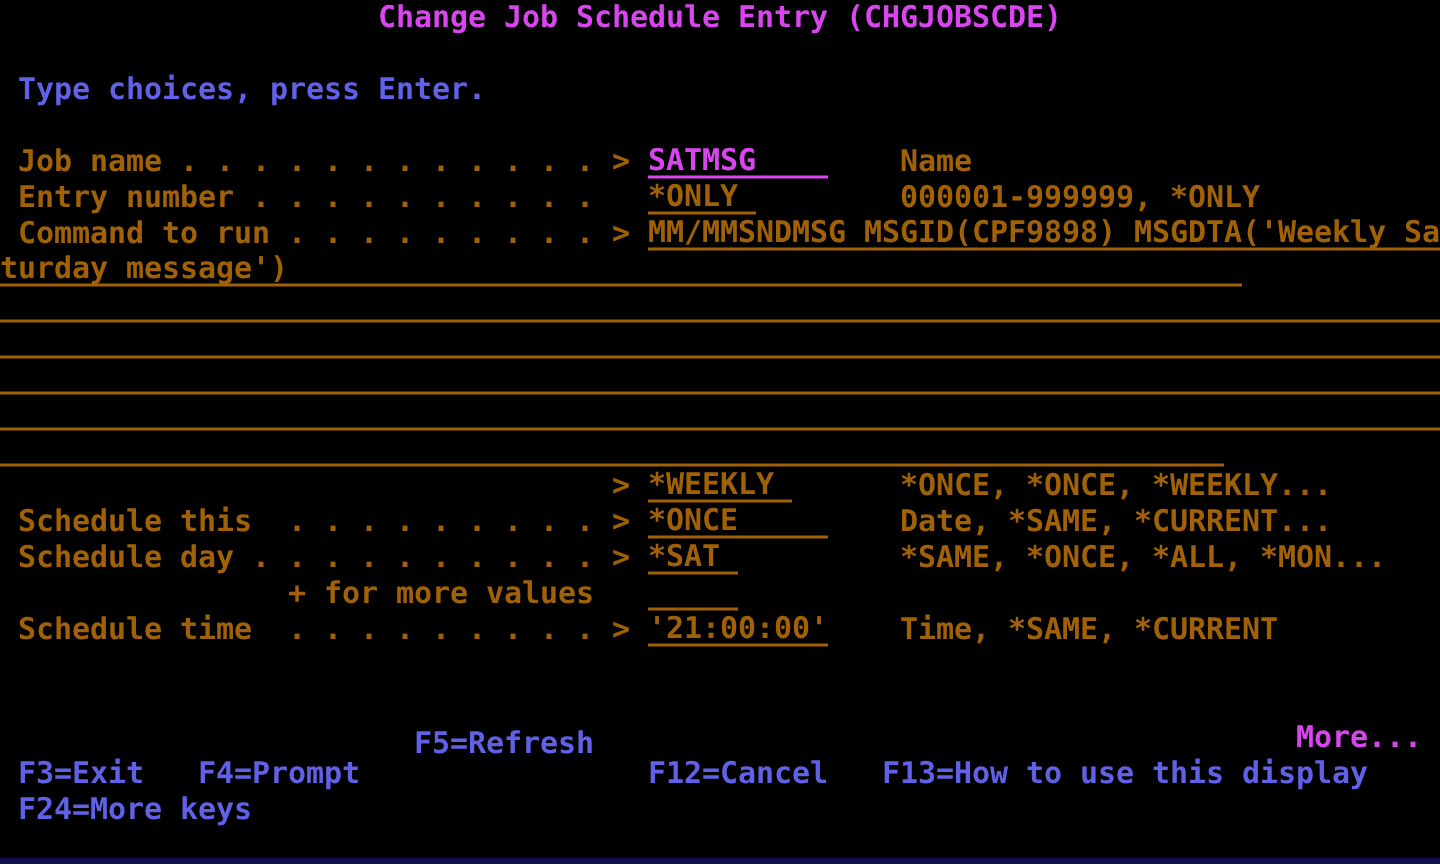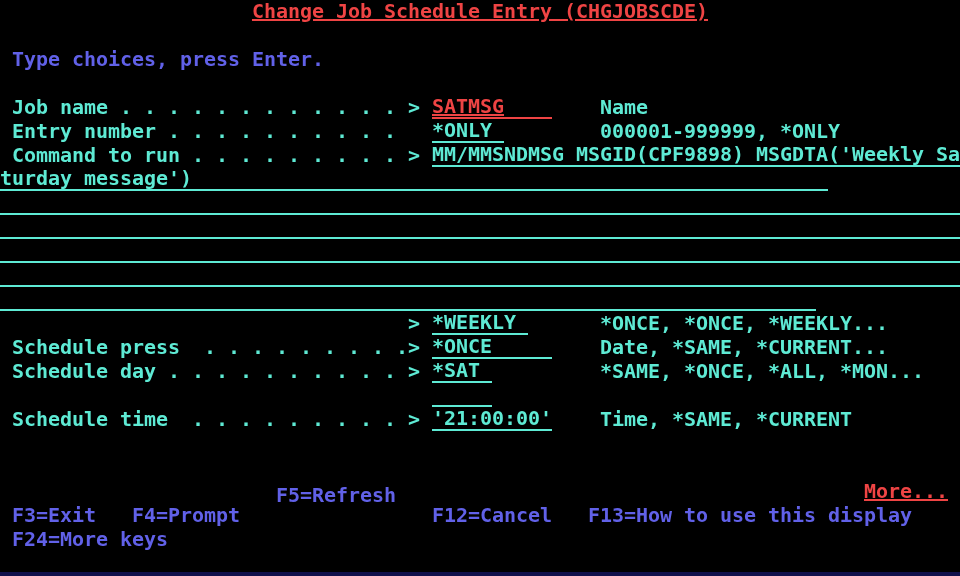--- a/index.html
+++ b/index.html
@@ -1,22 +1,22 @@
 <!DOCTYPE html>
 <html><head>
 <meta charset="utf-8">
 <style>
   html,body { margin:0; padding:0; background:#000; }
   .screen {
     position:relative; width:960px; height:576px; background:#000000;
     font-family:"DejaVu Sans Mono", monospace; font-weight:bold;
     font-size:20px; letter-spacing:-0.04px; overflow:hidden;
   }
-  .t { position:absolute; height:24px; line-height:22px; white-space:pre; color:#5eead4; }
-  .w { color:#ef4444;text-decoration:underline; }
+  .t { position:absolute; height:24px; line-height:22px; white-space:pre; color:#a16207; }
+  .w { color:#d946ef; }
   .b { color:#6161e8; }
   .fld { box-sizing:border-box; height:23px; line-height:21px; border-bottom:2px solid currentColor; }
   .center { left:0; width:960px; text-align:center; }
   .sep { position:absolute; left:0; top:572px; width:960px; height:4px; background:#2323a8; opacity:.45; }
 </style>
 </head>
 <body>
 
 <div class="screen">
 
@@ -42,30 +42,31 @@
   <span class="t fld" style="left:0; top:192px; width:960px"></span>
   <span class="t fld" style="left:0; top:216px; width:960px"></span>
   <span class="t fld" style="left:0; top:240px; width:960px"></span>
   <span class="t fld" style="left:0; top:264px; width:960px"></span>
   <span class="t fld" style="left:0; top:288px; width:816px"></span>
 
   <span class="t" style="left:408px; top:312px">&gt;</span>
   <span class="t fld" style="left:432px; top:312px; width:96px">*WEEKLY</span>
   <span class="t" style="left:600px; top:312px">*ONCE, *ONCE, *WEEKLY...</span>
 
-  <span class="t" style="left:12px; top:336px">Schedule press  . . . . . . . . .</span>
+  <span class="t" style="left:12px; top:336px">Schedule this  . . . . . . . . .</span>
   <span class="t" style="left:408px; top:336px">&gt;</span>
   <span class="t fld" style="left:432px; top:336px; width:120px">*ONCE</span>
   <span class="t" style="left:600px; top:336px">Date, *SAME, *CURRENT...</span>
 
   <span class="t" style="left:12px; top:360px">Schedule day . . . . . . . . . .</span>
   <span class="t" style="left:408px; top:360px">&gt;</span>
   <span class="t fld" style="left:432px; top:360px; width:60px">*SAT</span>
   <span class="t" style="left:600px; top:360px">*SAME, *ONCE, *ALL, *MON...</span>
 
+  <span class="t" style="left:192px; top:384px">+ for more values</span>
   <span class="t fld" style="left:432px; top:384px; width:60px"></span>
 
   <span class="t" style="left:12px; top:408px">Schedule time  . . . . . . . . .</span>
   <span class="t" style="left:408px; top:408px">&gt;</span>
   <span class="t fld" style="left:432px; top:408px; width:120px">'21:00:00'</span>
   <span class="t" style="left:600px; top:408px">Time, *SAME, *CURRENT</span>
 
   <span class="t w" style="left:864px; top:480px">More...</span>
 
   <span class="t b" style="left:12px; top:504px">F3=Exit</span>

